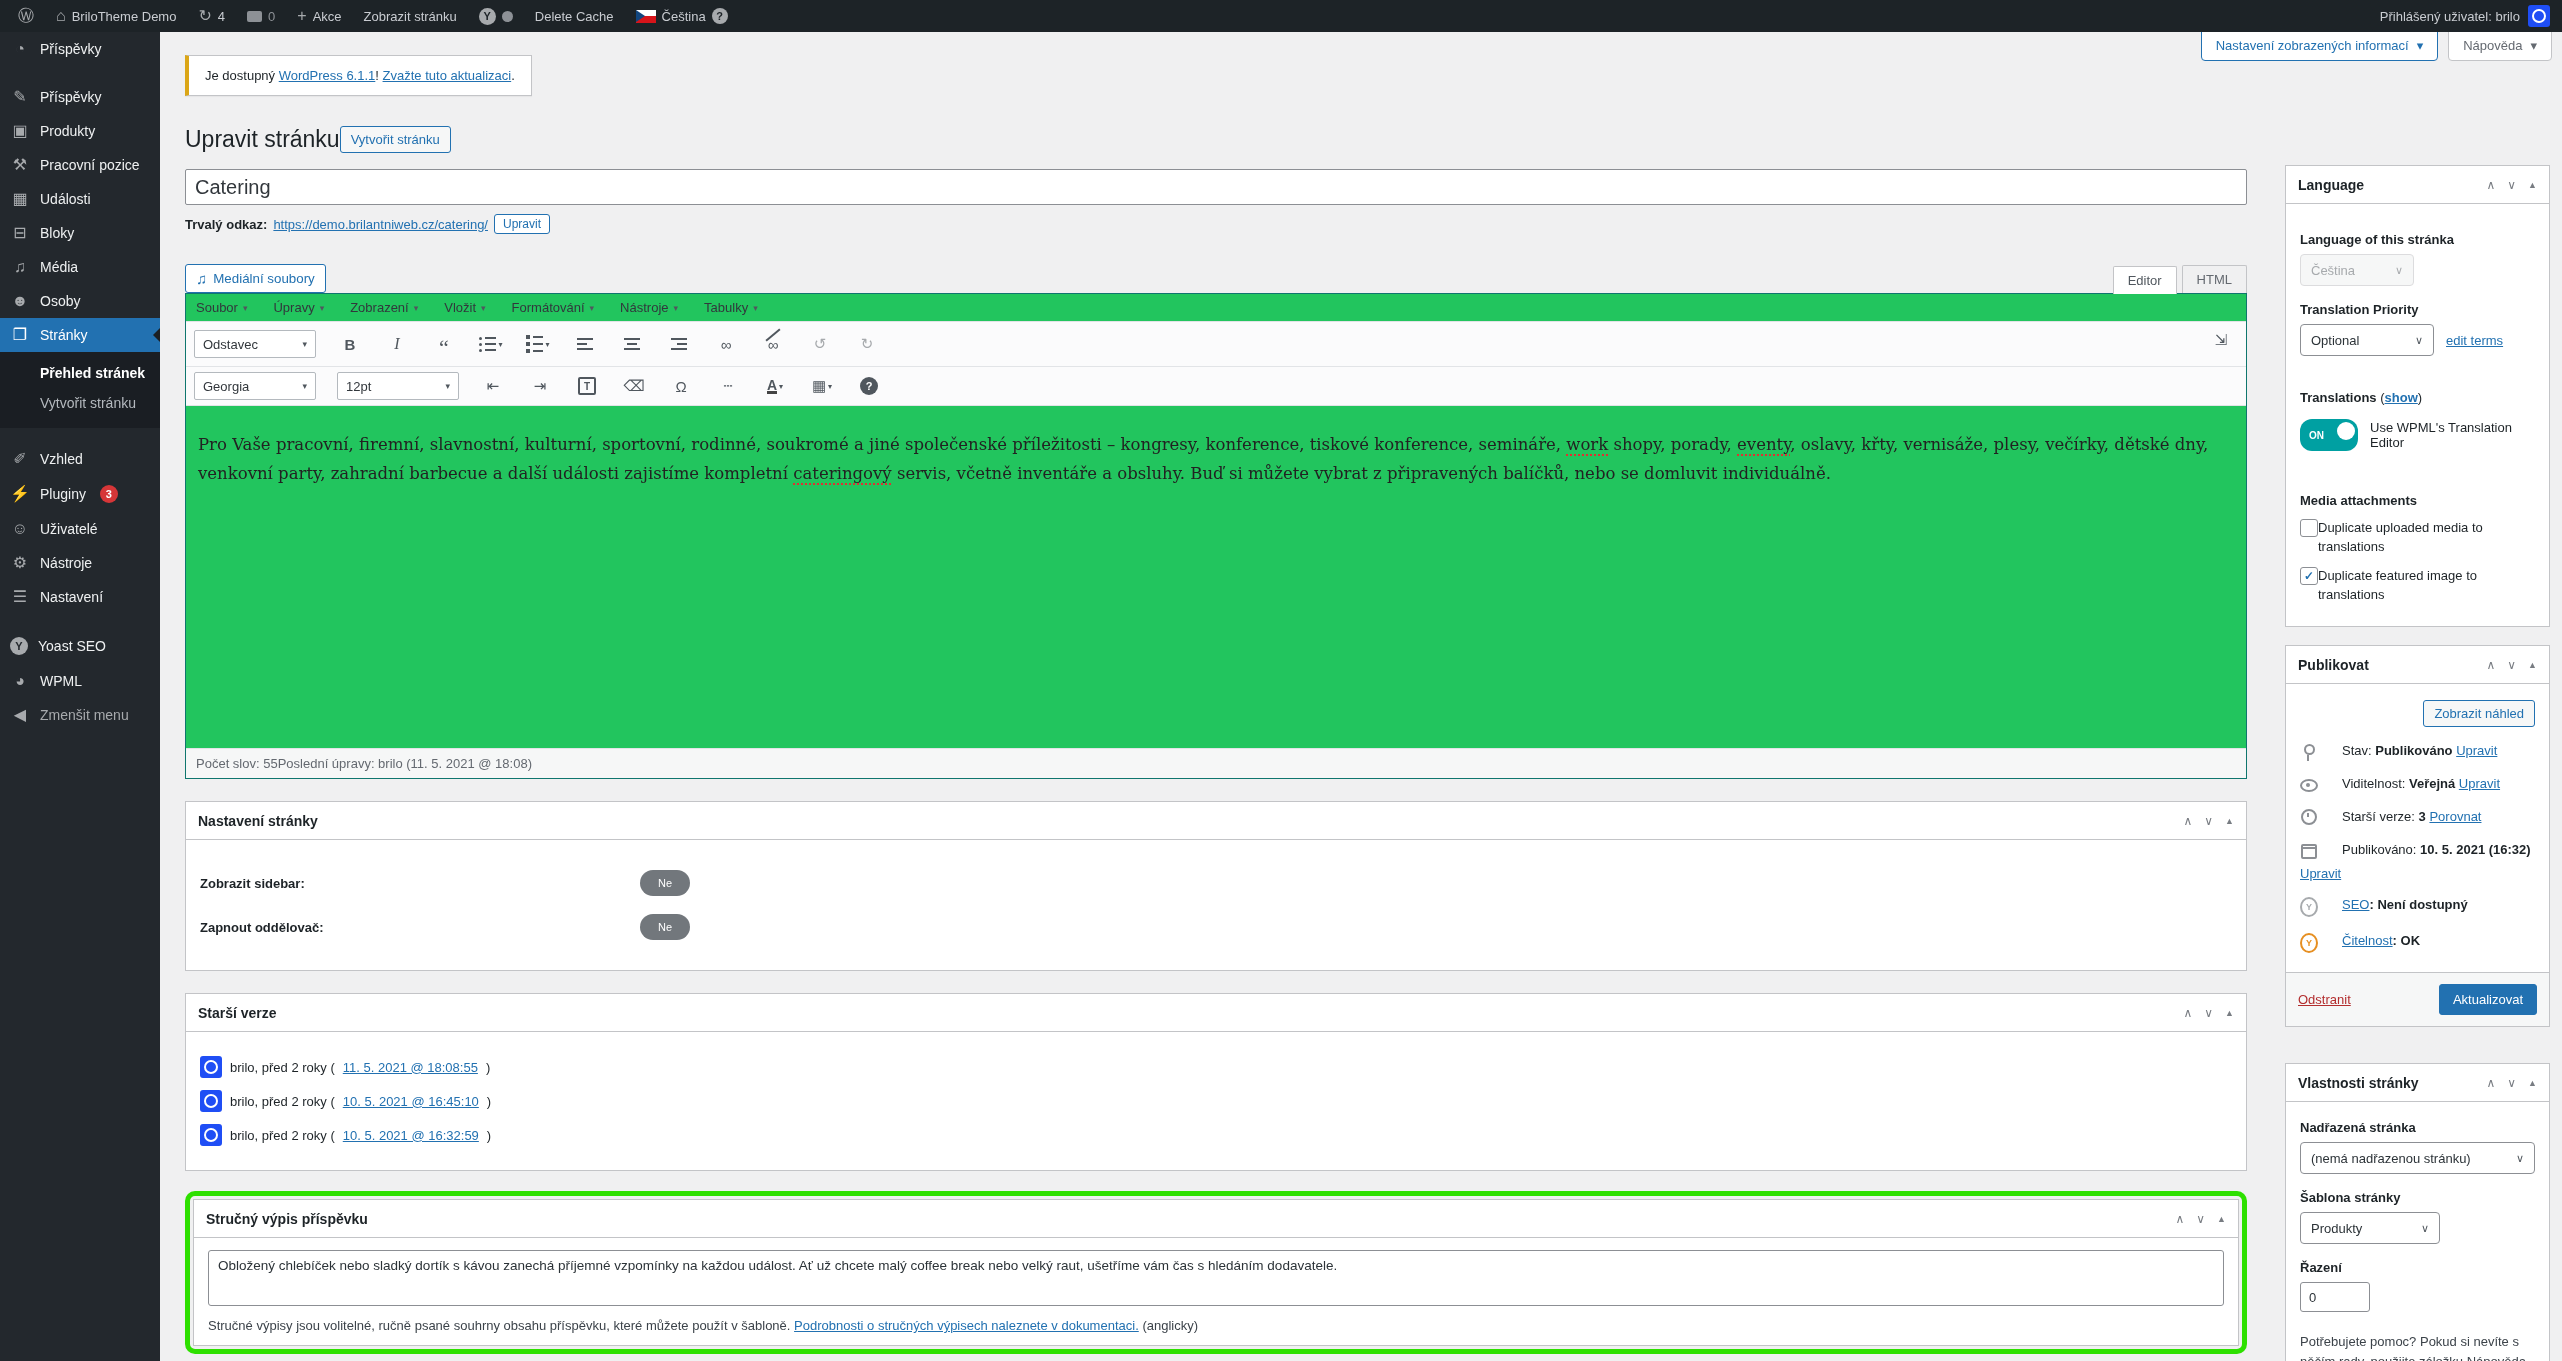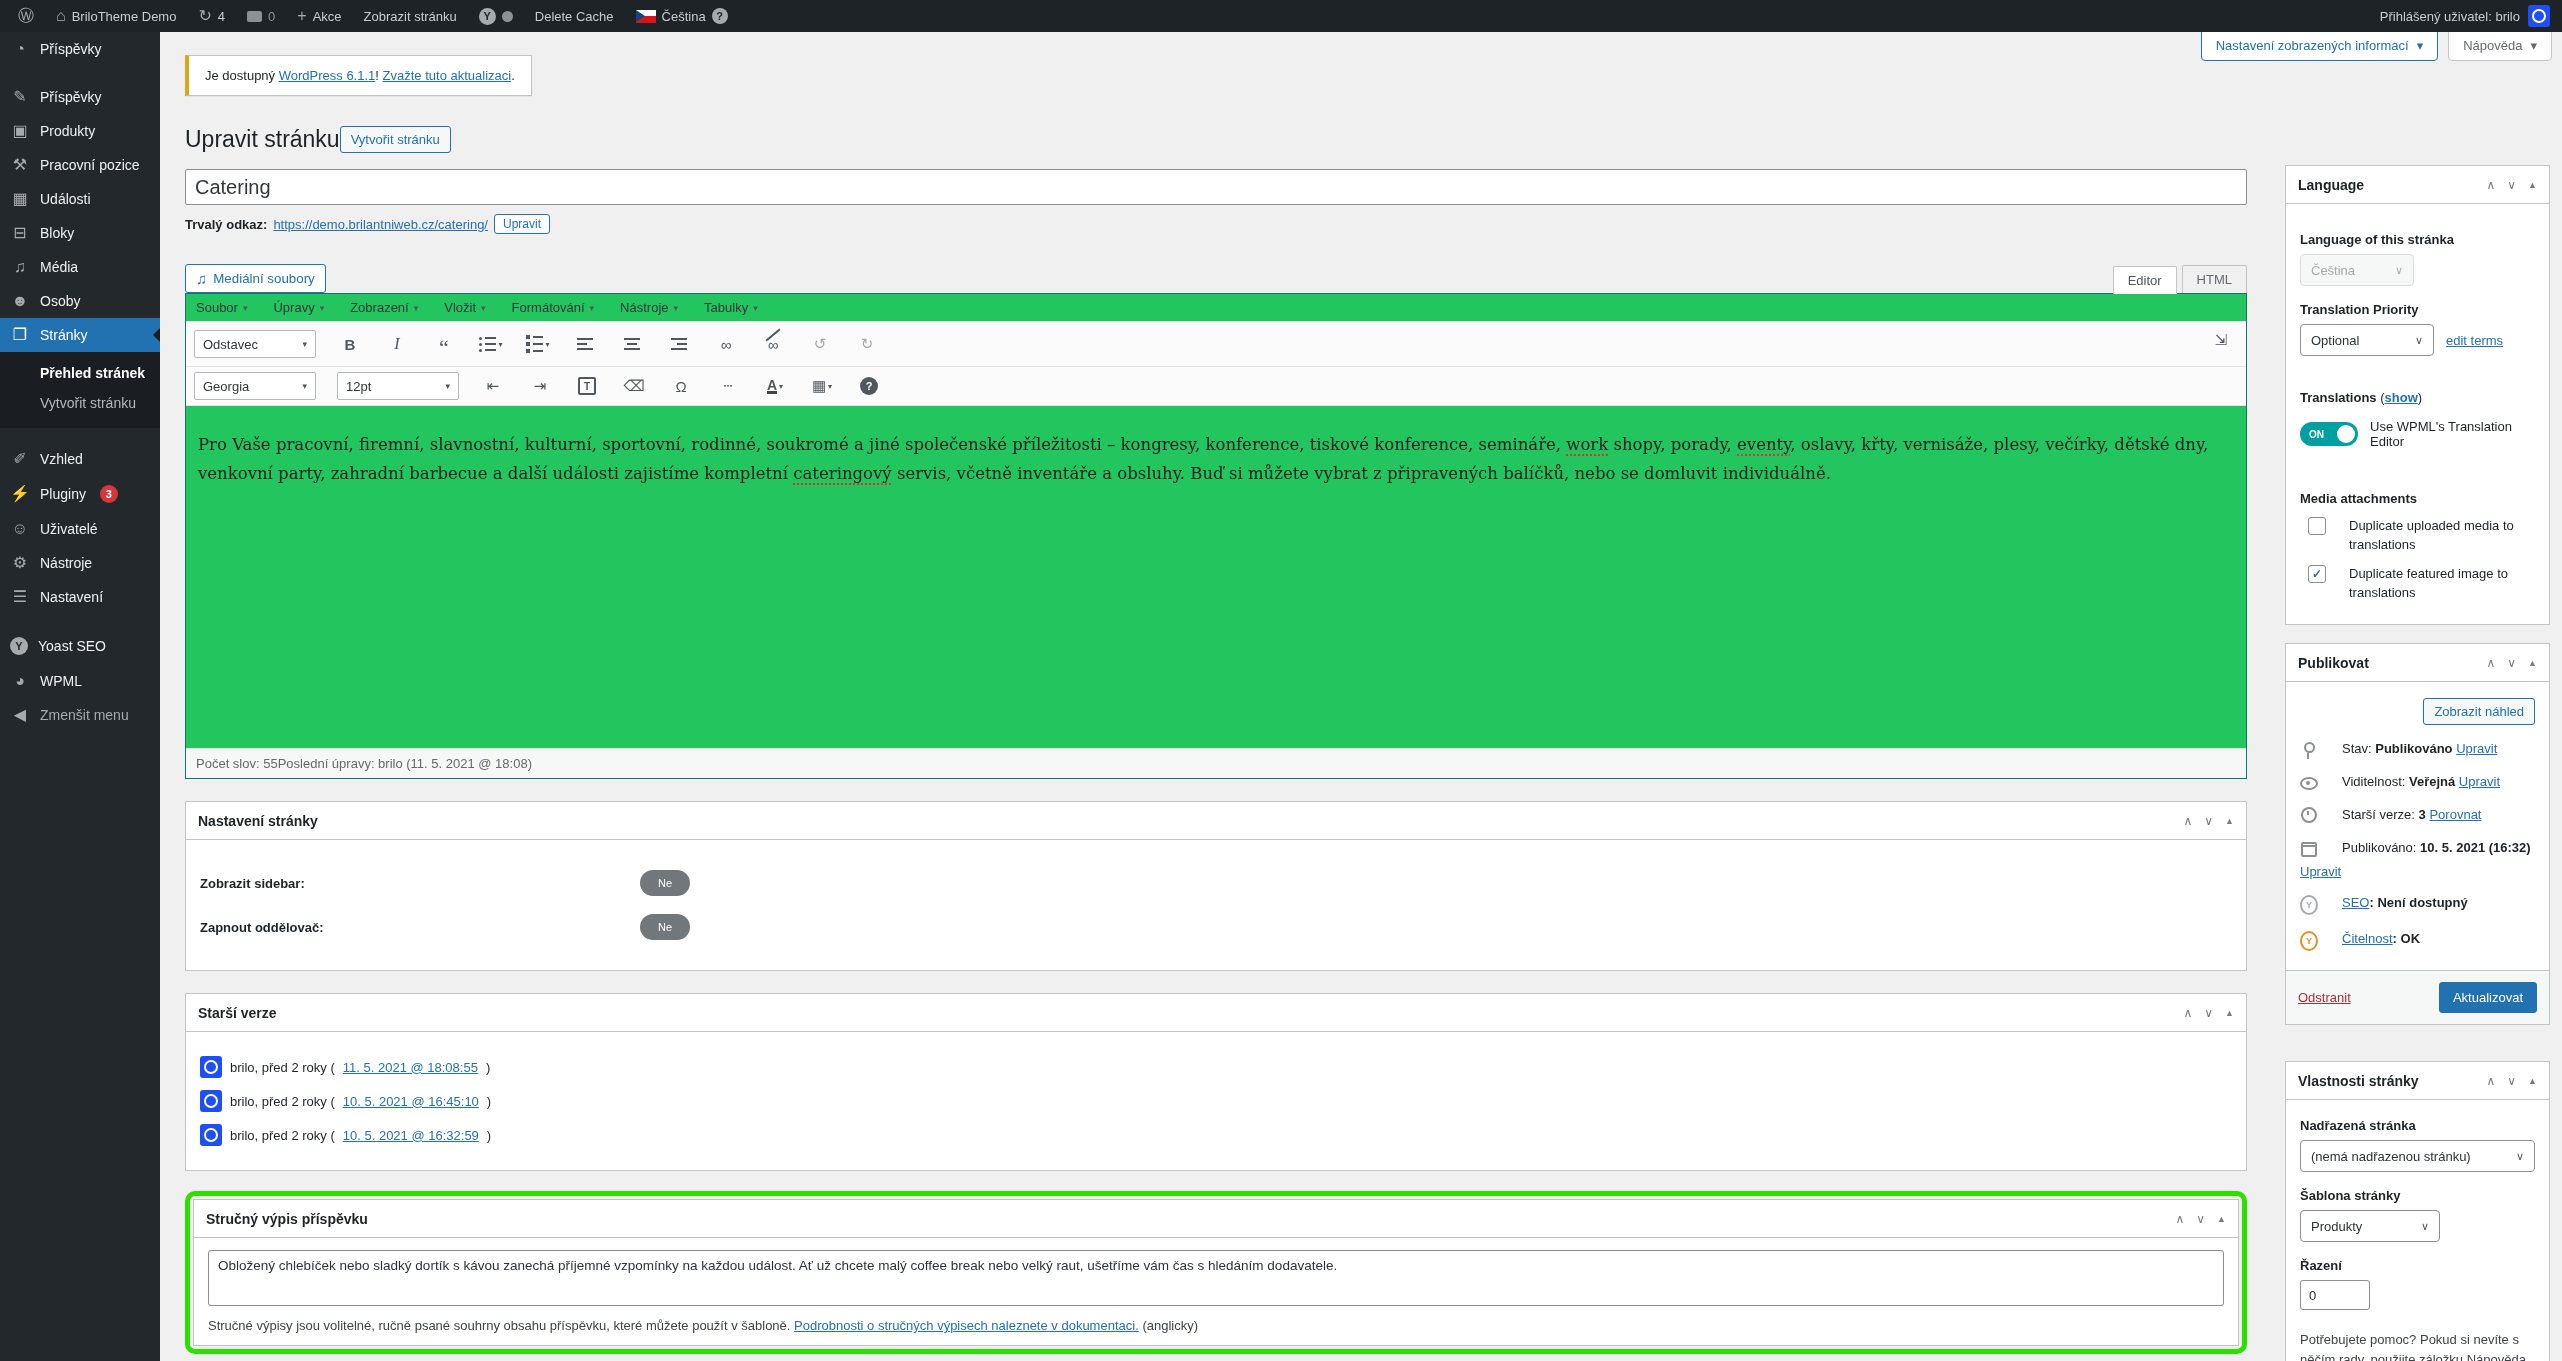--- a/index.html
+++ b/index.html
@@ -108,24 +108,24 @@
   .hl-green .postbox{margin-top:0;border:1px solid #c3c4c7}
   .excerpt-box{border:1px solid #8c8f94;border-radius:3px;min-height:40px;padding:7px 9px;font-size:13.5px;color:#2c3338;background:#fff}
   .excerpt-help{margin-top:12px;color:#3c434a}
   
   .side-label{font-weight:600;margin:16px 0 7px;color:#1d2327}
   .select{position:relative;display:flex;align-items:center;justify-content:space-between;background:#fff;border:1px solid #8c8f94;border-radius:4px;height:30px;padding:0 10px;color:#2c3338;cursor:pointer}
   .select .c{color:#50575e;font-size:11px}
   .select.disabled{background:#f6f7f7;border-color:#dcdcde;color:#a7aaad}
   .select.disabled .c{color:#a7aaad}
   .inline-row{display:flex;align-items:center;gap:12px}
-  .wpml-toggle{width:58px;height:24px;border-radius:12px;background:#00a0a2;position:relative;display:inline-flex;align-items:center;cursor:pointer;flex:none}
+  .wpml-toggle{width:58px;height:32px;border-radius:12px;background:#00a0a2;position:relative;display:inline-flex;align-items:center;cursor:pointer;flex:none}
   .wpml-toggle b{color:#fff;font-size:10px;margin-left:9px}
   .wpml-toggle i{position:absolute;right:3px;top:3px;width:18px;height:18px;border-radius:50%;background:#fff}
-  .cb-row{display:flex;gap:23px;margin:10px 8px;line-height:19px}
+  .cb-row{display:flex;gap:0;margin:10px 0;line-height:19px}
   .checkbox{flex:none;width:16px;height:16px;border:1px solid #8c8f94;border-radius:3px;background:#fff;display:inline-flex;align-items:center;justify-content:center;color:#2271b1;font-weight:bold;font-size:12px;margin-top:1px;cursor:pointer}
   .pub-row{display:flex;align-items:flex-start;gap:24px;margin:15px 0;line-height:18px}
   .pub-ico{width:18px;flex:none;color:#8c8f94;display:flex;justify-content:center;margin-top:1px}
   .pin{width:7px;height:7px;border:2px solid #8c8f94;border-radius:50%;position:relative;margin-top:1px}
   .pin:after{content:"";position:absolute;left:1.5px;top:9px;width:2px;height:6px;background:#8c8f94}
   .eye{width:14px;height:9px;border:2px solid #8c8f94;border-radius:50%;position:relative;margin-top:3px}
   .eye:after{content:"";position:absolute;left:4px;top:1.5px;width:4px;height:4px;border-radius:50%;background:#8c8f94}
   .clock{width:12px;height:12px;border:2px solid #8c8f94;border-radius:50%;position:relative}
   .clock:after{content:"";position:absolute;left:4px;top:2px;width:2px;height:4px;background:#8c8f94}
   .cal{width:12px;height:11px;border:2px solid #8c8f94;border-radius:2px;position:relative;margin-top:2px}

